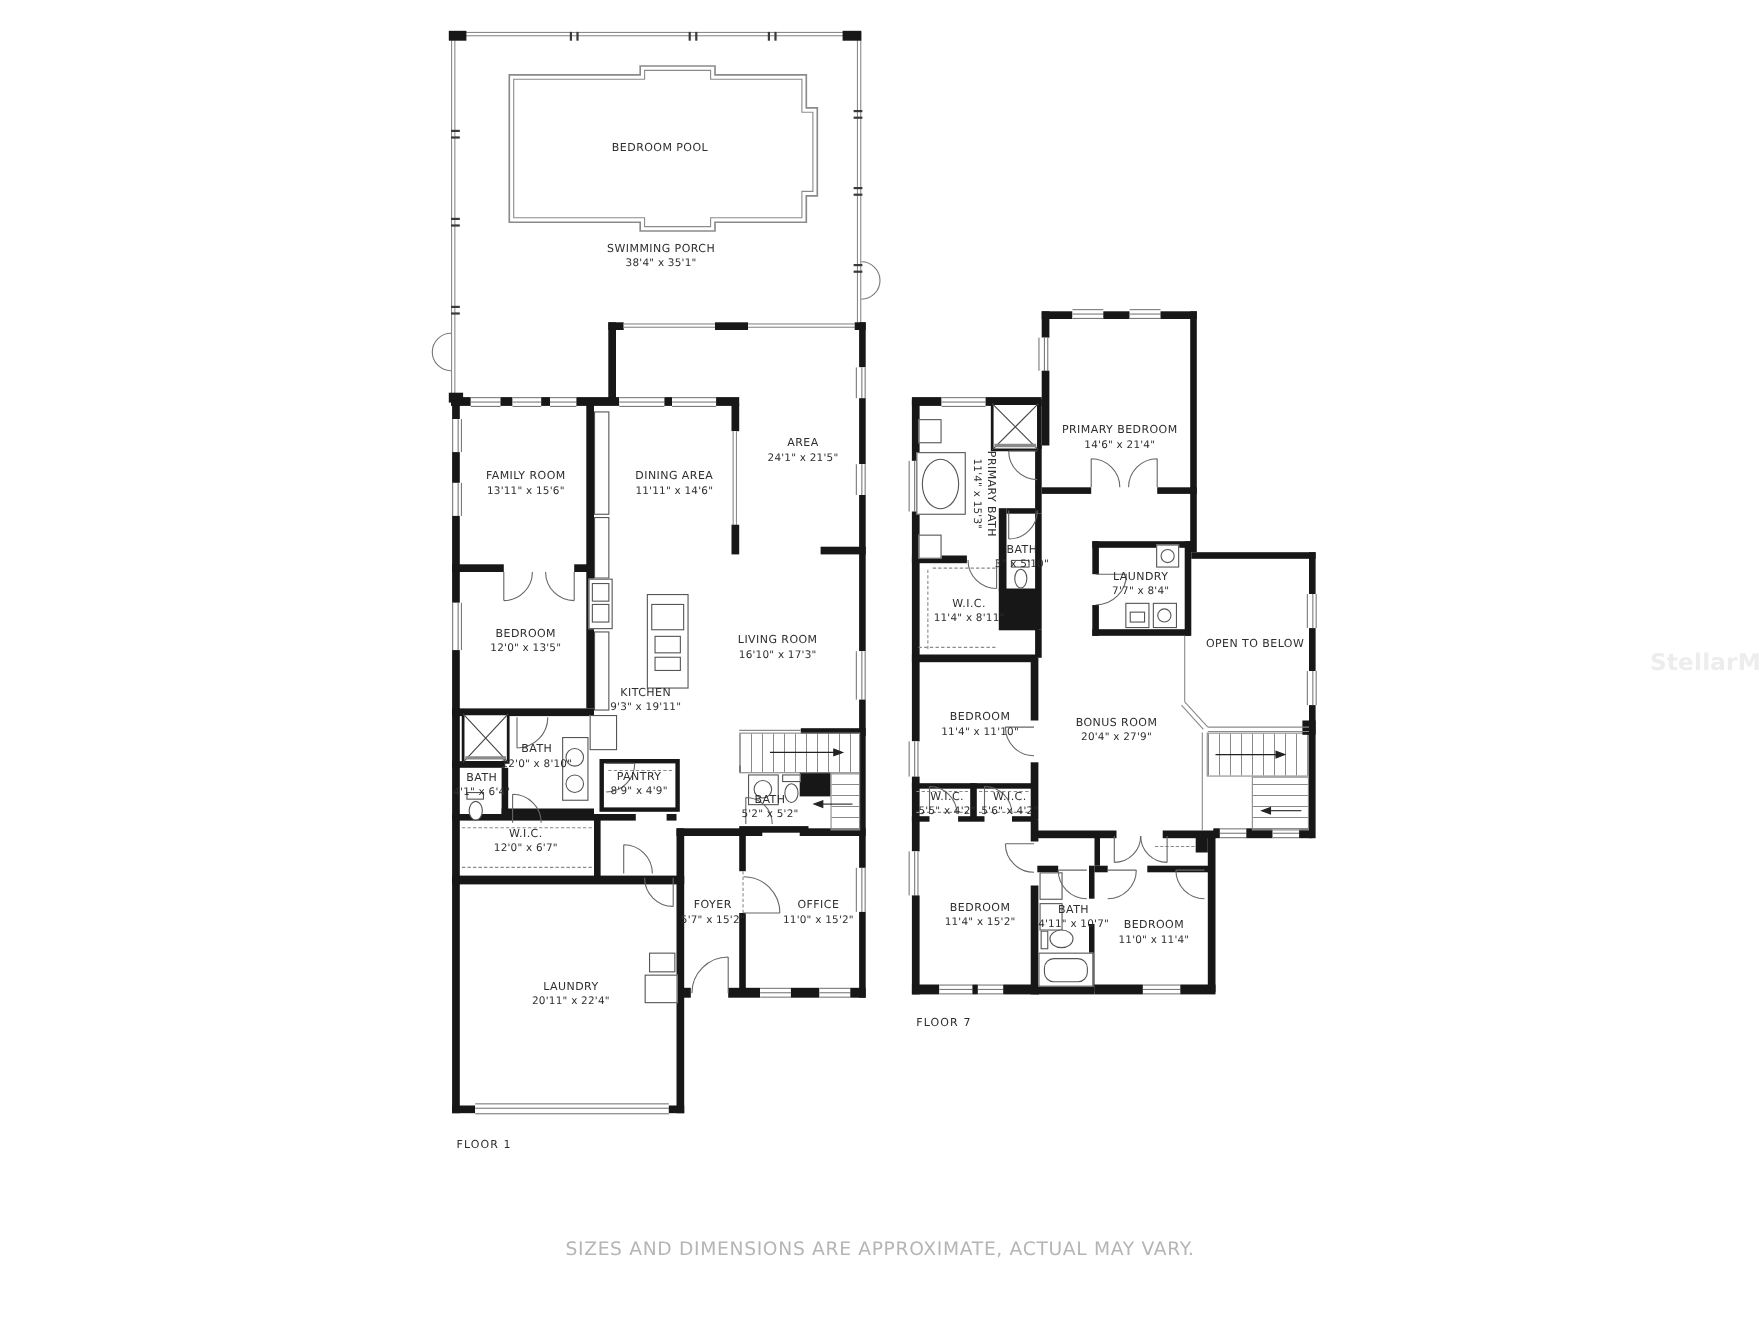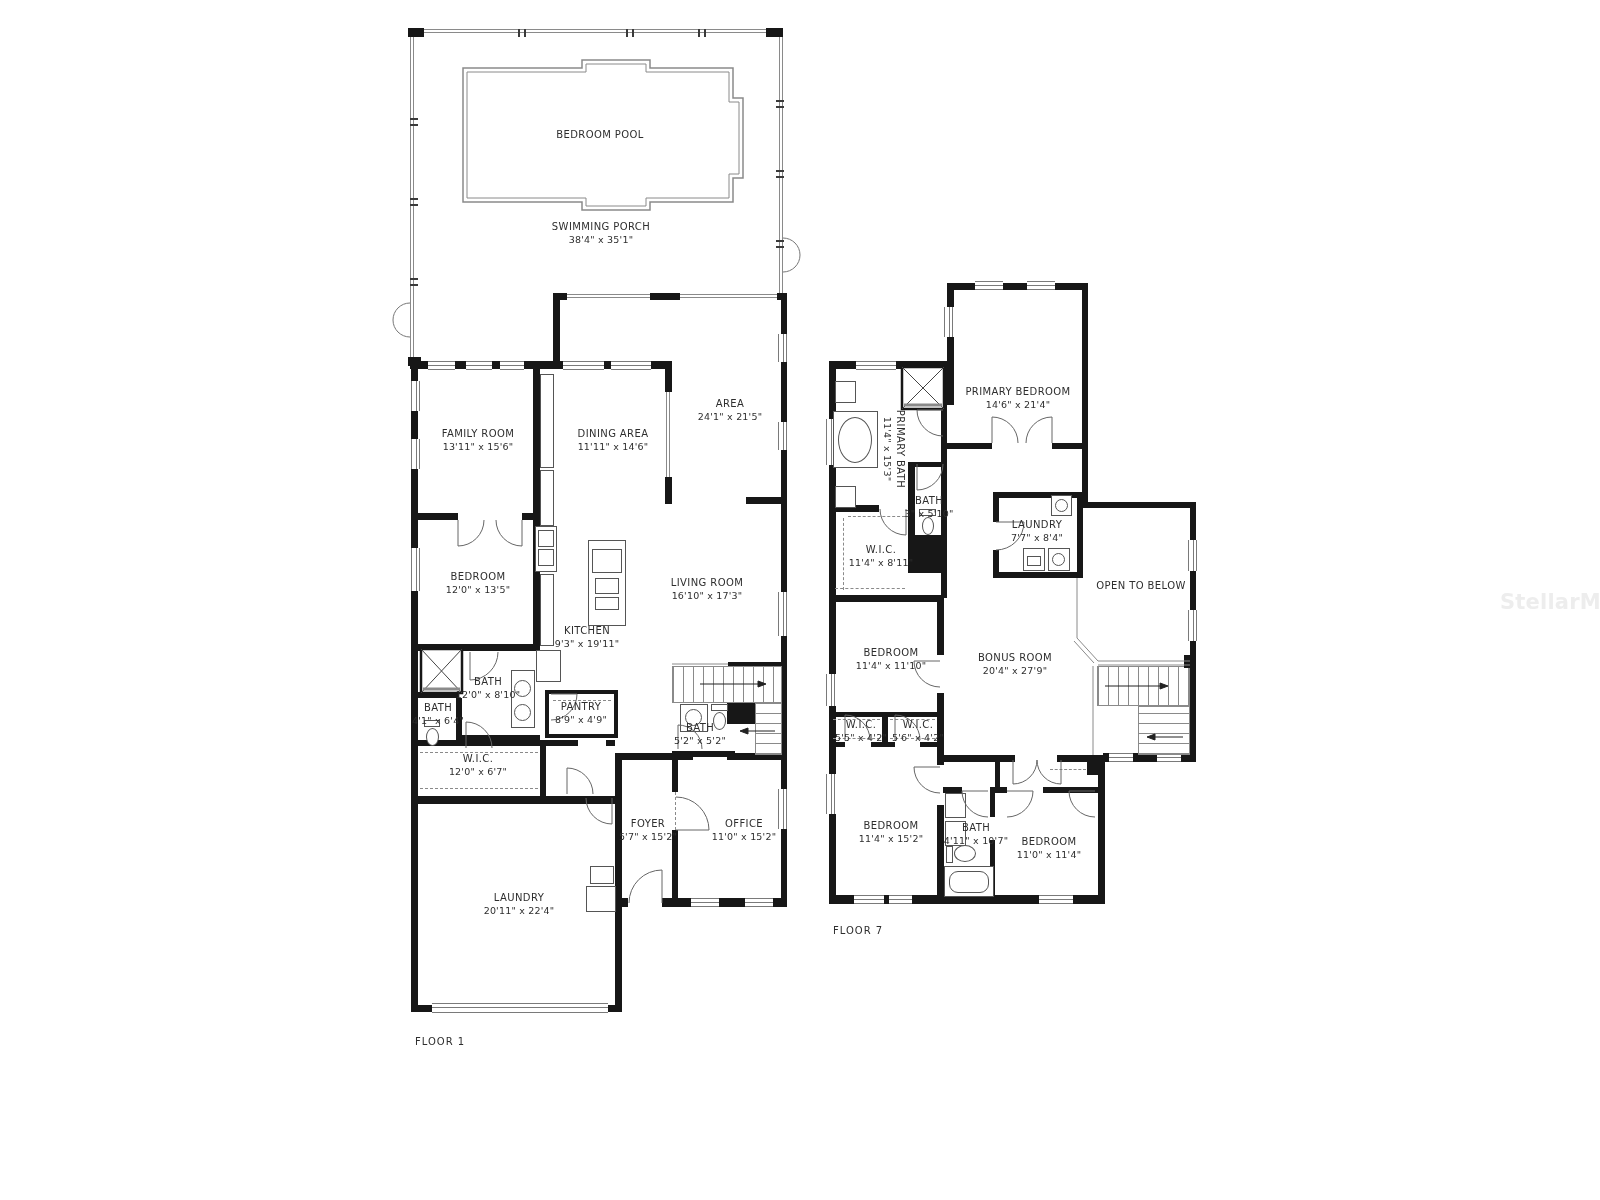--- a/index.html
+++ b/index.html
@@ -498,14 +498,15 @@
     <div class="dm">4'11" x 10'7"</div>
   </div>
   <div class="lbl" style="left:1049px;top:848px;">
     <div class="nm">BEDROOM</div>
     <div class="dm">11'0" x 11'4"</div>
   </div>
 
   <div class="fl" style="left:415px;top:1036px;">FLOOR 1</div>
   <div class="fl" style="left:833px;top:925px;">FLOOR 7</div>
 
+  <div id="disc">SIZES AND DIMENSIONS ARE APPROXIMATE, ACTUAL MAY VARY.</div>
   <div id="wm">StellarMLS</div>
 </div>
 
 </body></html>

